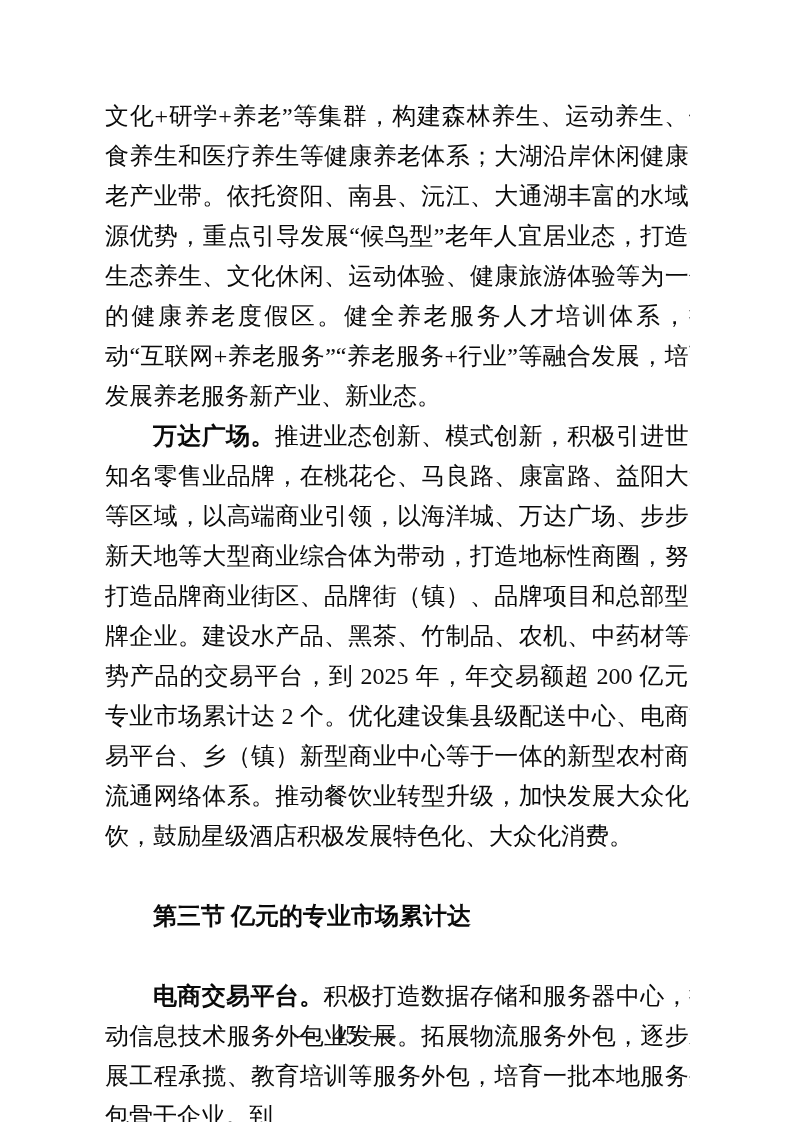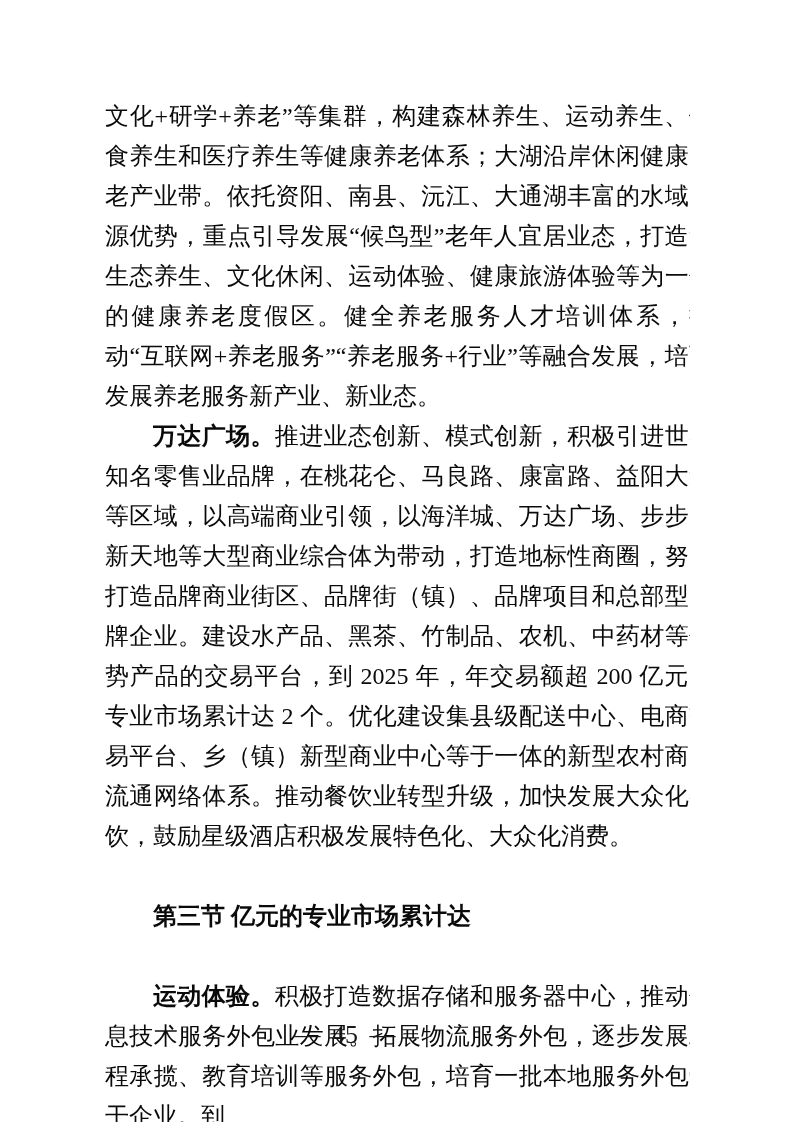--- a/index.html
+++ b/index.html
@@ -62,20 +62,20 @@
 
 <div class="page">
   <div class="content">
 
     <p class="para"><span class="para-lead"></span><span>文化+研学+养老”等集群，构建森林养生、运动养生、饮食养生和医疗养生等健康养老体系；大湖沿岸休闲健康养老产业带。依托资阳、南县、沅江、大通湖丰富的水域资源优势，重点引导发展“候鸟型”老年人宜居业态，打造集生态养生、文化休闲、运动体验、健康旅游体验等为一体的健康养老度假区。健全养老服务人才培训体系，推动“互联网+养老服务”“养老服务+行业”等融合发展，培育发展养老服务新产业、新业态。</span></p>
 
     <p class="para indent"><span class="para-lead">万达广场。</span><span>推进业态创新、模式创新，积极引进世界知名零售业品牌，在桃花仑、马良路、康富路、益阳大道等区域，以高端商业引领，以海洋城、万达广场、步步高新天地等大型商业综合体为带动，打造地标性商圈，努力打造品牌商业街区、品牌街（镇）、品牌项目和总部型品牌企业。建设水产品、黑茶、竹制品、农机、中药材等优势产品的交易平台，到 2025 年，年交易额超 200 亿元的专业市场累计达 2 个。优化建设集县级配送中心、电商交易平台、乡（镇）新型商业中心等于一体的新型农村商贸流通网络体系。推动餐饮业转型升级，加快发展大众化餐饮，鼓励星级酒店积极发展特色化、大众化消费。</span></p>
 
     <h2 class="section-heading">第三节 亿元的专业市场累计达</h2>
 
-    <p class="para indent"><span class="para-lead">运动体验。</span><span>积极打造数据存储和服务器中心，推动信息技术服务外包业发展。拓展物流服务外包，逐步发展工程承揽、教育培训等服务外包，培育一批本地服务外包骨干企业。到</span></p>
+    <p class="para indent"><span class="para-lead">电商交易平台。</span><span>积极打造数据存储和服务器中心，推动信息技术服务外包业发展。拓展物流服务外包，逐步发展工程承揽、教育培训等服务外包，培育一批本地服务外包骨干企业。到</span></p>
 
   </div>
 
   <div class="footer">
     <span>— 45 —</span>
   </div>
 </div>
 
 </body></html>

